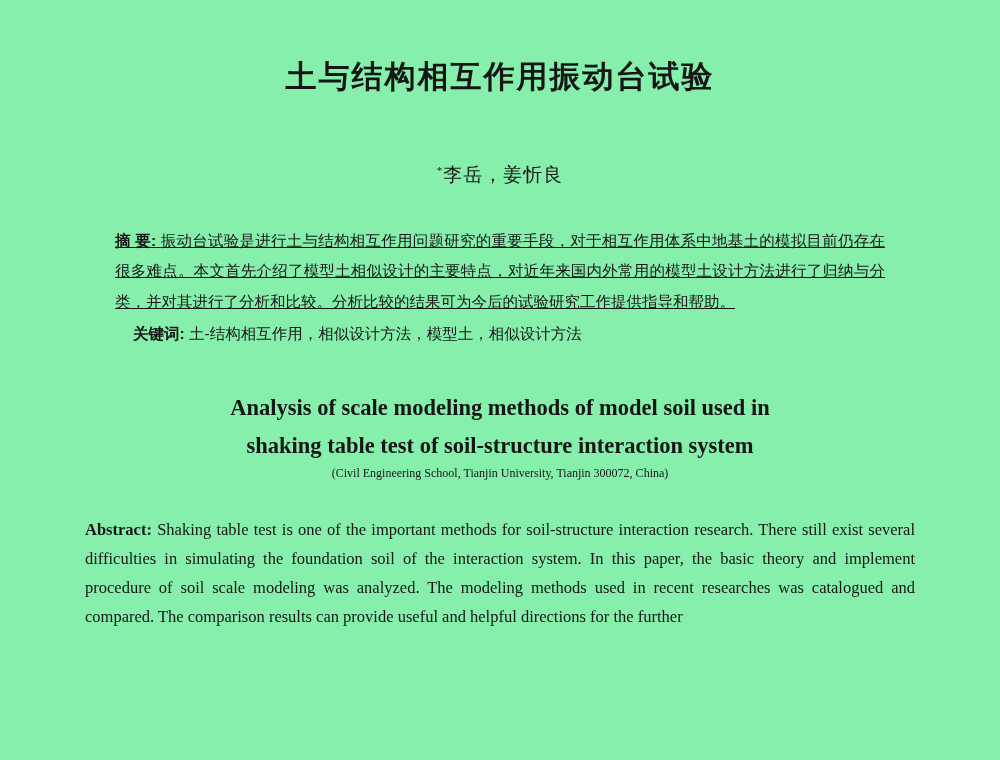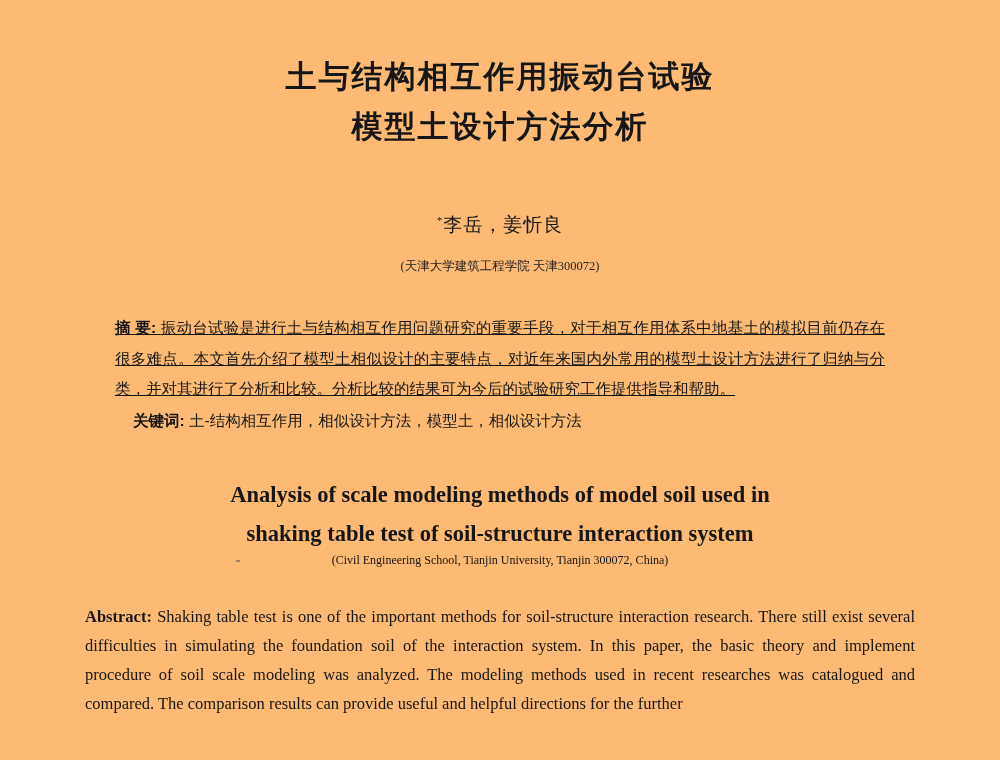--- a/index.html
+++ b/index.html
@@ -5,21 +5,21 @@
   html, body {
     margin: 0;
     padding: 0;
     background: #f5f4f1;
   }
   .page {
     position: relative;
     width: 1000px;
     height: 760px;
     margin: 0 auto;
-    background: #fdba74;
+    background: #86efac;
     color: #161616;
     overflow: hidden;
     font-family: "Liberation Serif", "DejaVu Serif", serif;
   }
   .content {
     padding: 52px 85px 0 85px;
   }
 
   
   .title-cn {
@@ -119,26 +119,24 @@
   }
 </style>
 </head>
 <body>
 
 <div class="page">
   <div class="content">
 
     <div class="title-cn">
       <div>土与结构相互作用振动台试验</div>
-      <div>模型土设计方法分析</div>
     </div>
 
     <div class="authors-cn"><sup>*</sup><span>李岳，姜忻良</span></div>
 
-    <div class="affil-cn">(天津大学建筑工程学院 天津300072)</div>
 
     <p class="abstract-cn"><span class="label">摘  要:</span> <span>振动台试验是进行土与结构相互作用问题研究的重要手段，对于相互作用体系中地基土的模拟目前仍存在很多难点。本文首先介绍了模型土相似设计的主要特点，对近年来国内外常用的模型土设计方法进行了归纳与分类，并对其进行了分析和比较。分析比较的结果可为今后的试验研究工作提供指导和帮助。</span></p>
 
     <p class="keywords-cn"><span class="label">关键词:</span> <span>土-结构相互作用，相似设计方法，模型土，相似设计方法</span></p>
 
     <div class="title-en">
       <div>Analysis of scale modeling methods of model soil used in</div>
       <div>shaking table test of soil-structure interaction system</div>
     </div>
 

